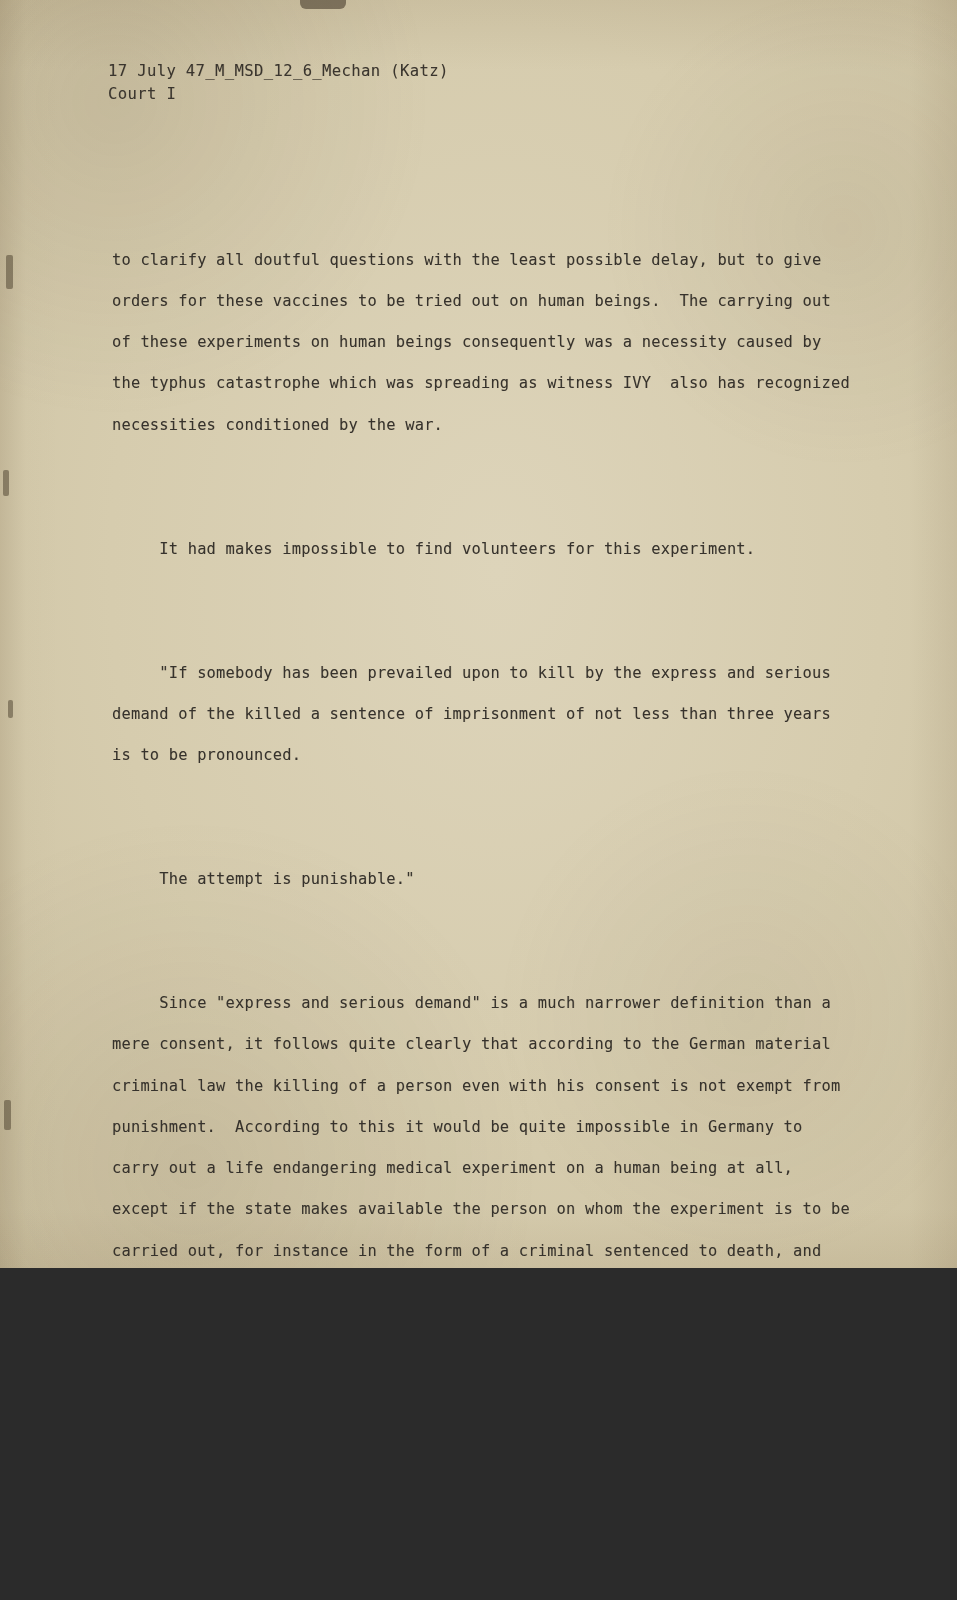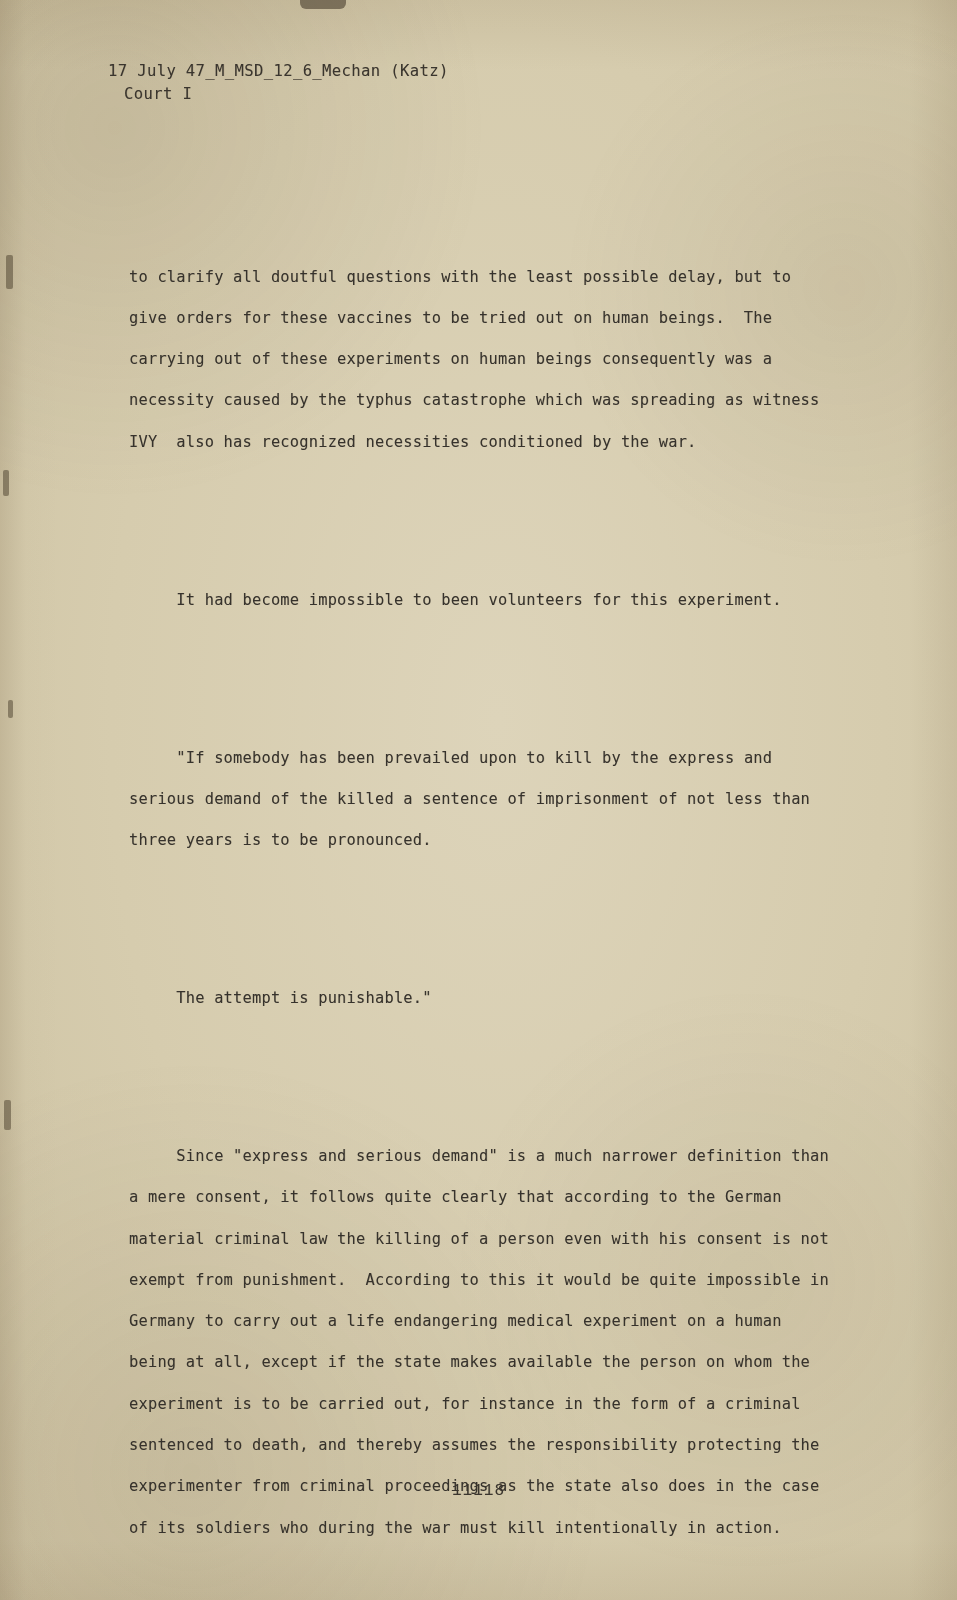--- a/index.html
+++ b/index.html
@@ -3,21 +3,21 @@
 <meta charset="utf-8">
 <style>
   html, body {
     margin: 0;
     padding: 0;
     background: #2b2b2b;
   }
   .page {
     position: relative;
     width: 957px;
-    height: 1600px;
+    height: 1268px;
     overflow: hidden;
     background: #d8cfb4;
     background-image:
       linear-gradient(90deg, rgba(120,100,70,0.18) 0px, rgba(120,100,70,0.02) 26px, rgba(0,0,0,0) 60px),
       linear-gradient(270deg, rgba(120,100,70,0.12) 0px, rgba(0,0,0,0) 48px),
       linear-gradient(180deg, rgba(140,120,85,0.14) 0px, rgba(0,0,0,0) 70px),
       linear-gradient(0deg, rgba(140,120,85,0.12) 0px, rgba(0,0,0,0) 60px),
       radial-gradient(ellipse at 52% 45%, #ddd4ba 0%, #d6ccae 55%, #cdc2a2 100%);
     font-family: "DejaVu Sans Mono", "Liberation Mono", monospace;
     color: #33302c;
@@ -62,35 +62,35 @@
 
   .header {
     position: absolute;
     top: 60px;
     left: 108px;
     font-size: 15.5px;
     line-height: 23px;
     letter-spacing: 0.4px;
     color: #3a352e;
   }
-  .header .line2 { margin-left: 16px; }
+  .header .line2 { margin-left: 0; }
 
   .body-text {
     position: absolute;
     top: 157px;
     left: 112px;
     width: 740px;
     font-size: 15.3px;
     line-height: 41.3px;
     letter-spacing: 0.25px;
     color: #36322c;
     white-space: pre-wrap;
   }
   .para {
-    margin: 17px;
+    margin: 0;
     white-space: pre-wrap;
   }
   .folio {
     position: absolute;
     top: 1482px;
     left: 0;
     width: 957px;
     text-align: center;
     font-size: 16px;
     letter-spacing: 1px;
@@ -115,21 +115,21 @@
     <i style="left:4px; top:1100px; width:7px; height:30px;"></i>
   </div>
 
   <div class="header typed">
     <div class="line1">17 July 47_M_MSD_12_6_Mechan (Katz)</div>
     <div class="line2">Court I</div>
   </div>
 
   <div class="body-text typed">
     <p class="para">to clarify all doutful questions with the least possible delay, but to give orders for these vaccines to be tried out on human beings.  The carrying out of these experiments on human beings consequently was a necessity caused by the typhus catastrophe which was spreading as witness IVY  also has recognized necessities conditioned by the war.</p>
-    <p class="para">     It had become impossible to been volunteers for this experiment.</p>
+    <p class="para">     It had makes impossible to find volunteers for this experiment.</p>
     <p class="para">     "If somebody has been prevailed upon to kill by the express and serious demand of the killed a sentence of imprisonment of not less than three years is to be pronounced.</p>
     <p class="para">     The attempt is punishable."</p>
     <p class="para">     Since "express and serious demand" is a much narrower definition than a mere consent, it follows quite clearly that according to the German material criminal law the killing of a person even with his consent is not exempt from punishment.  According to this it would be quite impossible in Germany to carry out a life endangering medical experiment on a human being at all, except if the state makes available the person on whom the experiment is to be carried out, for instance in the form of a criminal sentenced to death, and thereby assumes the responsibility protecting the experimenter from criminal proceedings as the state also does in the case of its soldiers who during the war must kill intentionally in action.</p>
     
     
   </div>
 
   <div class="folio typed">11118</div>
 
 </div>

